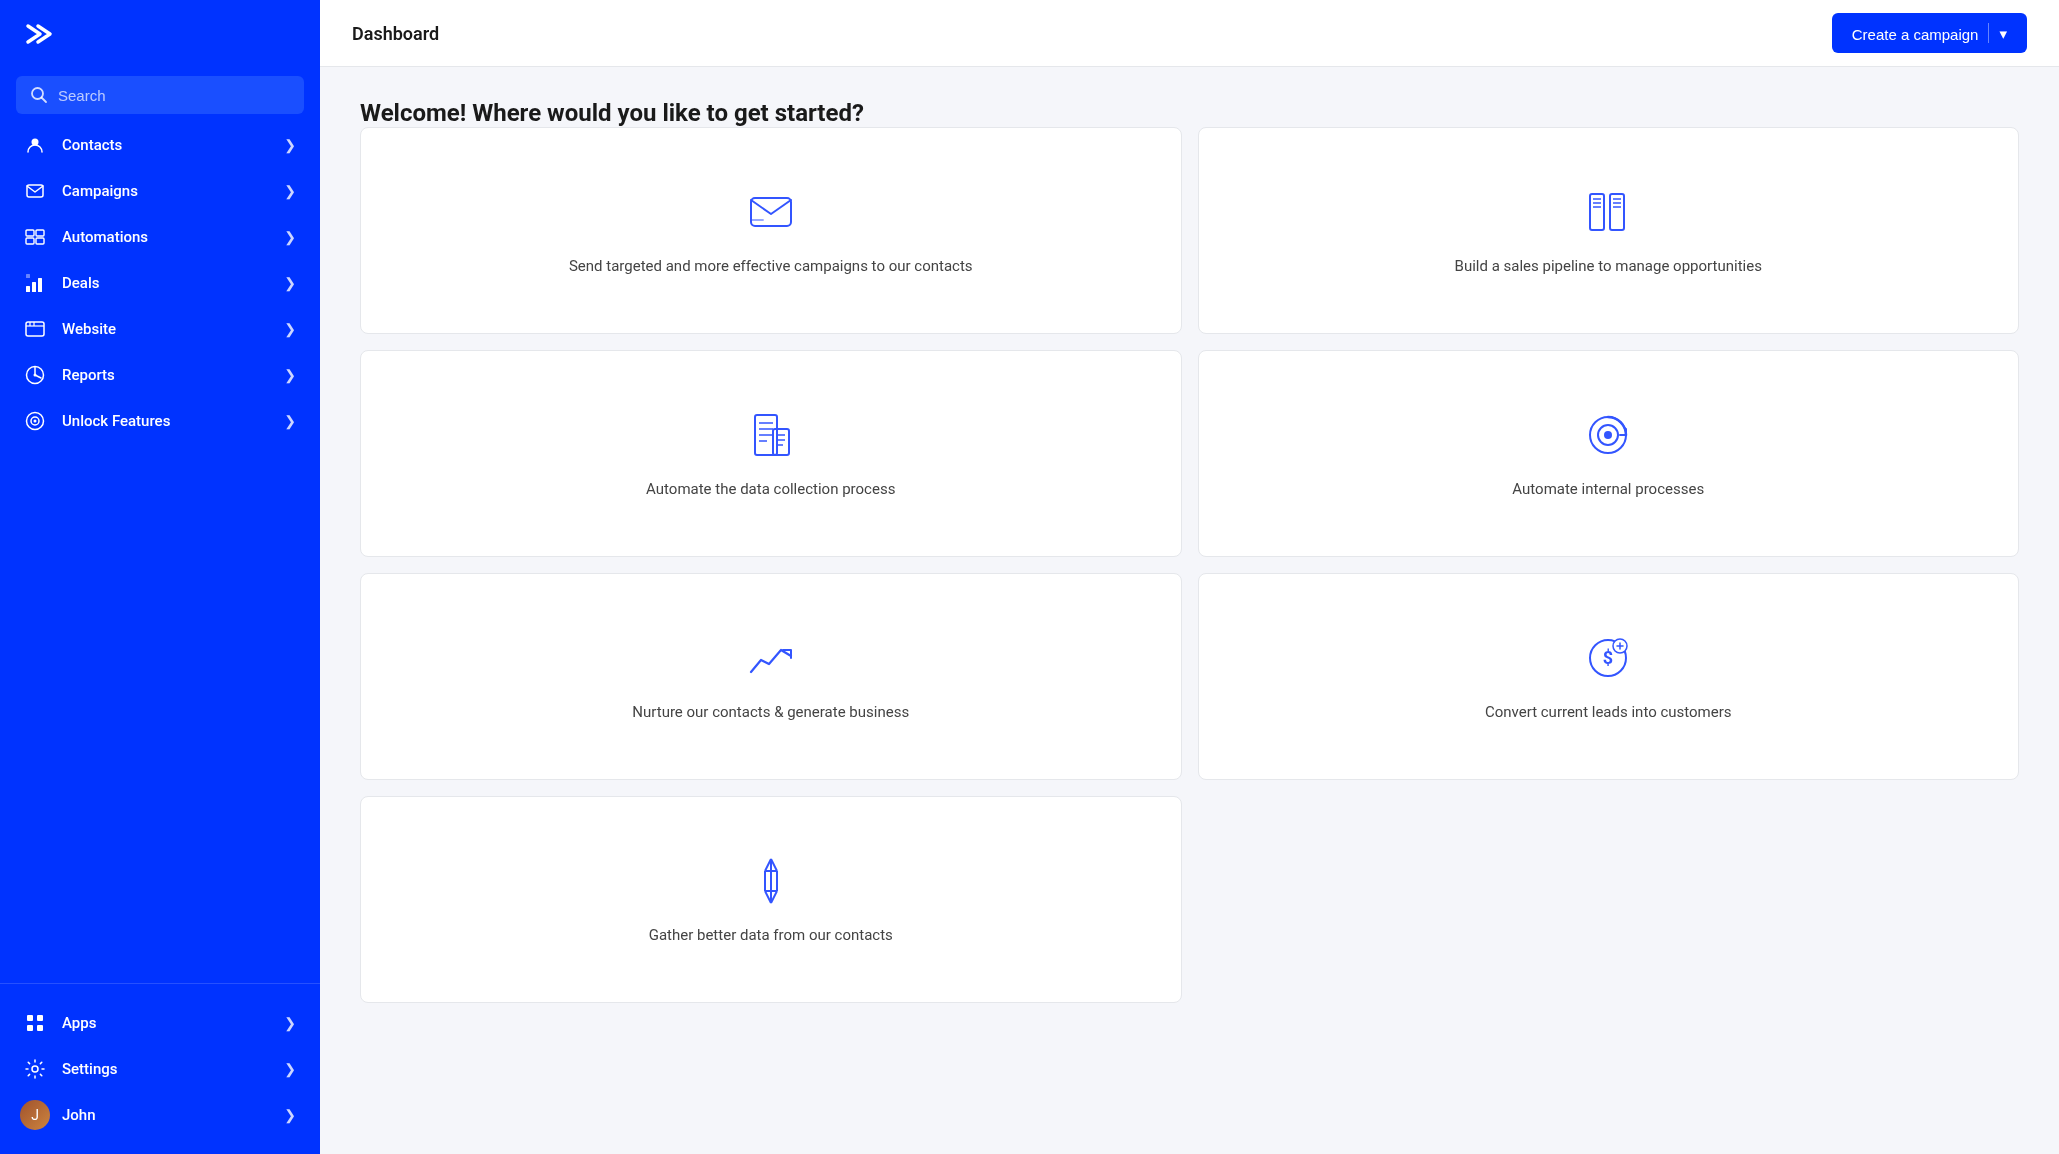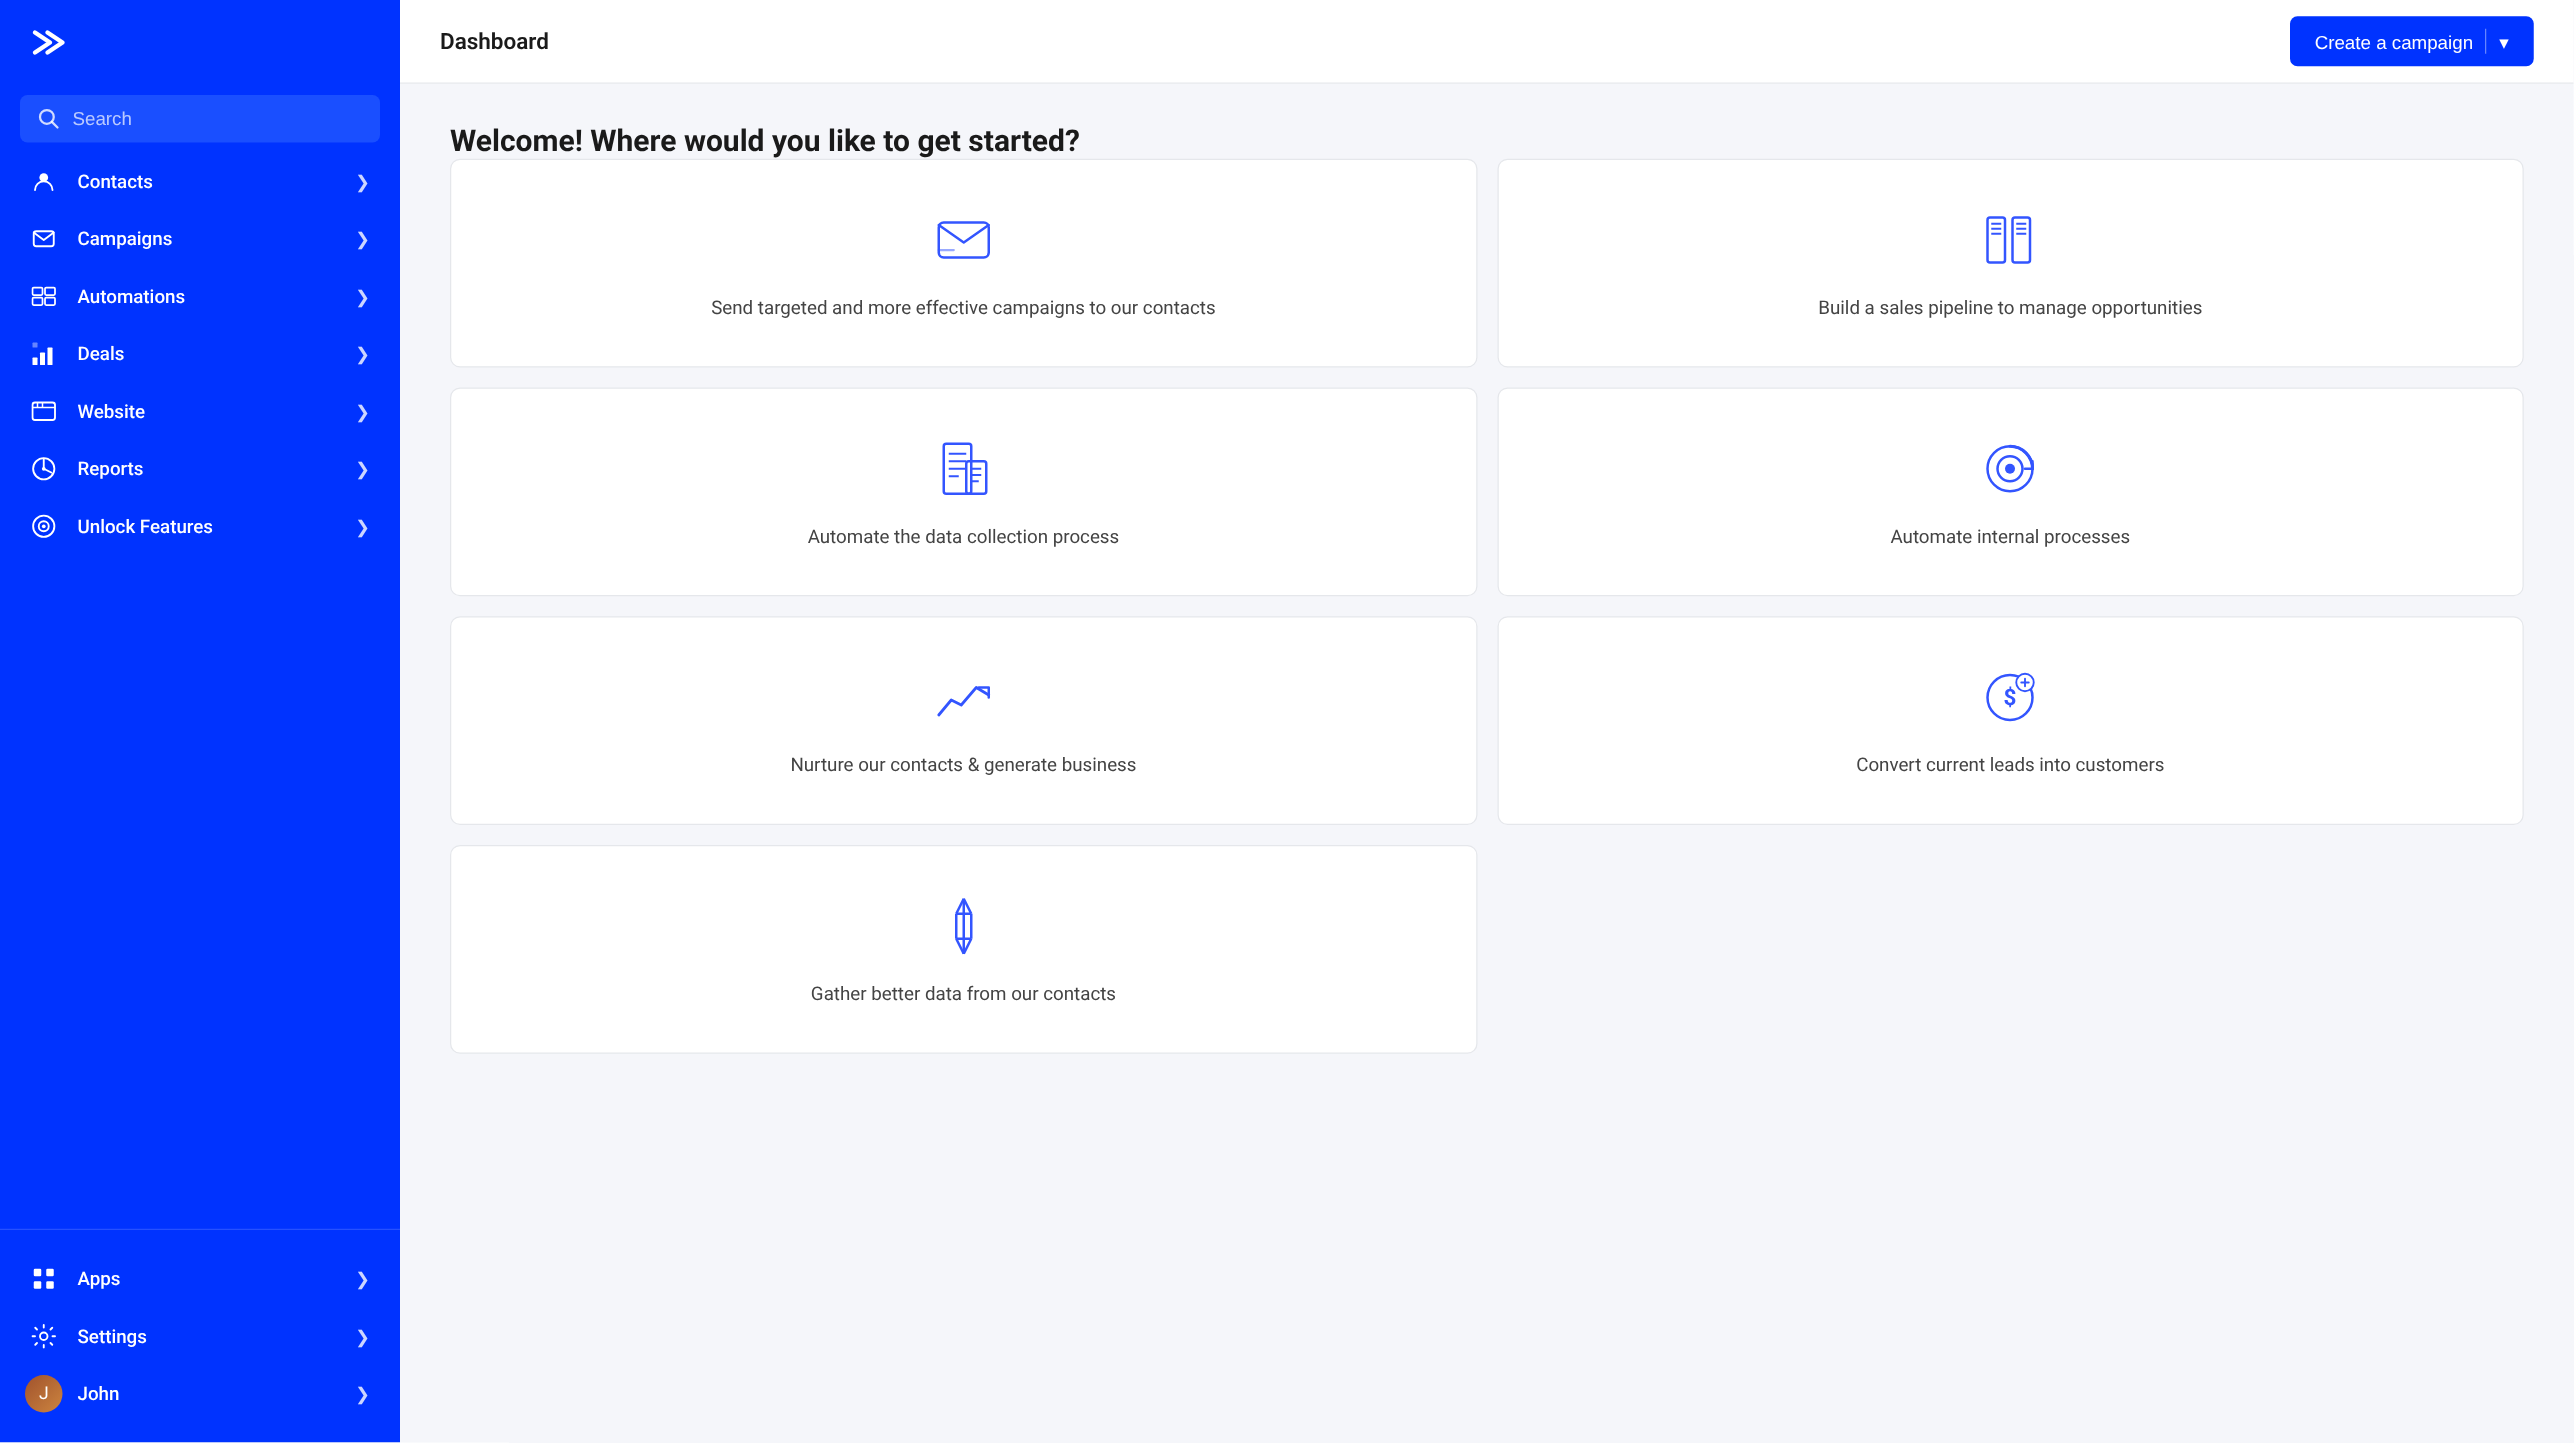--- a/index.html
+++ b/index.html
@@ -173,21 +173,21 @@
     .cards-grid {
       display: grid;
       grid-template-columns: 1fr 1fr;
       gap: 16px;
     }
 
     .card {
       background: white;
       border-radius: 8px;
       border: 1px solid #e5e7eb;
-      padding: 36px 24px;
+      padding: 56px 24px;
       display: flex;
       flex-direction: column;
       align-items: center;
       gap: 16px;
       cursor: pointer;
       transition: box-shadow 0.15s;
     }
 
     .card-icon {
       width: 56px;

